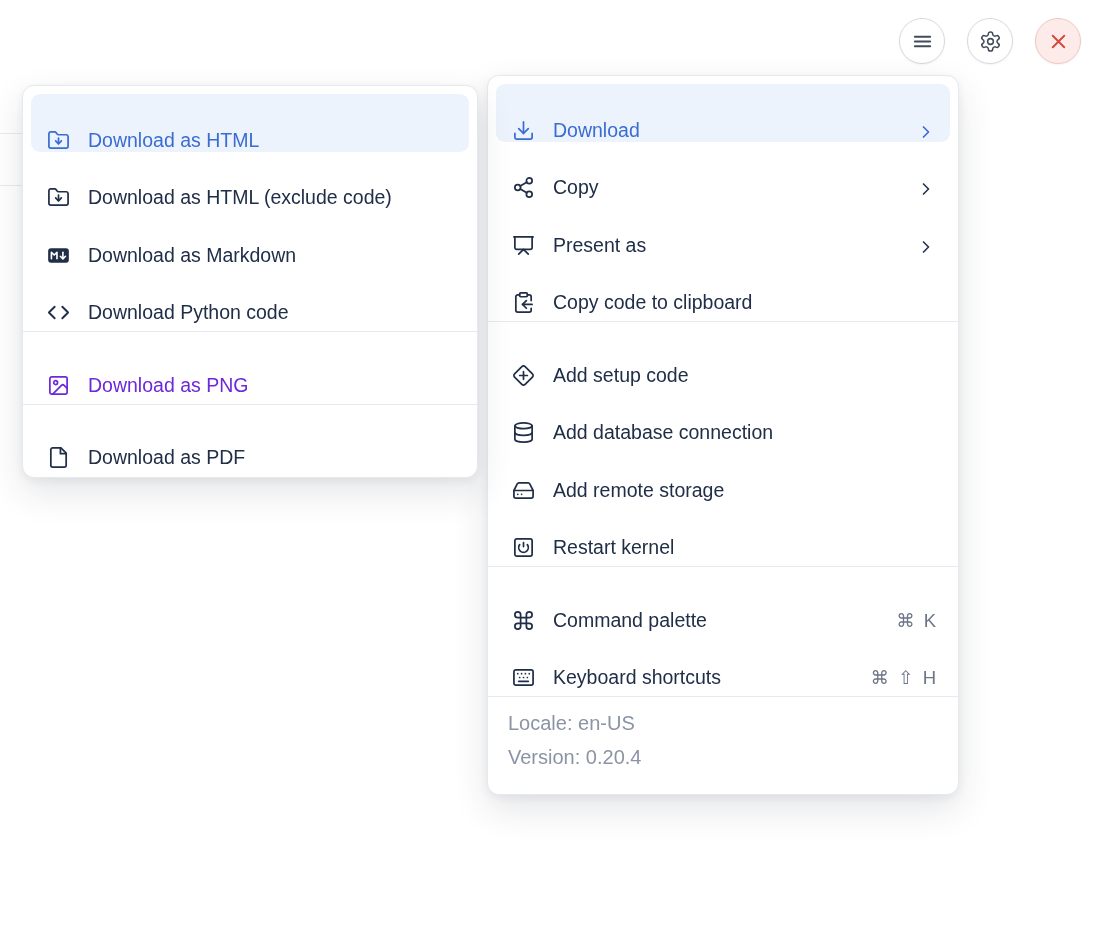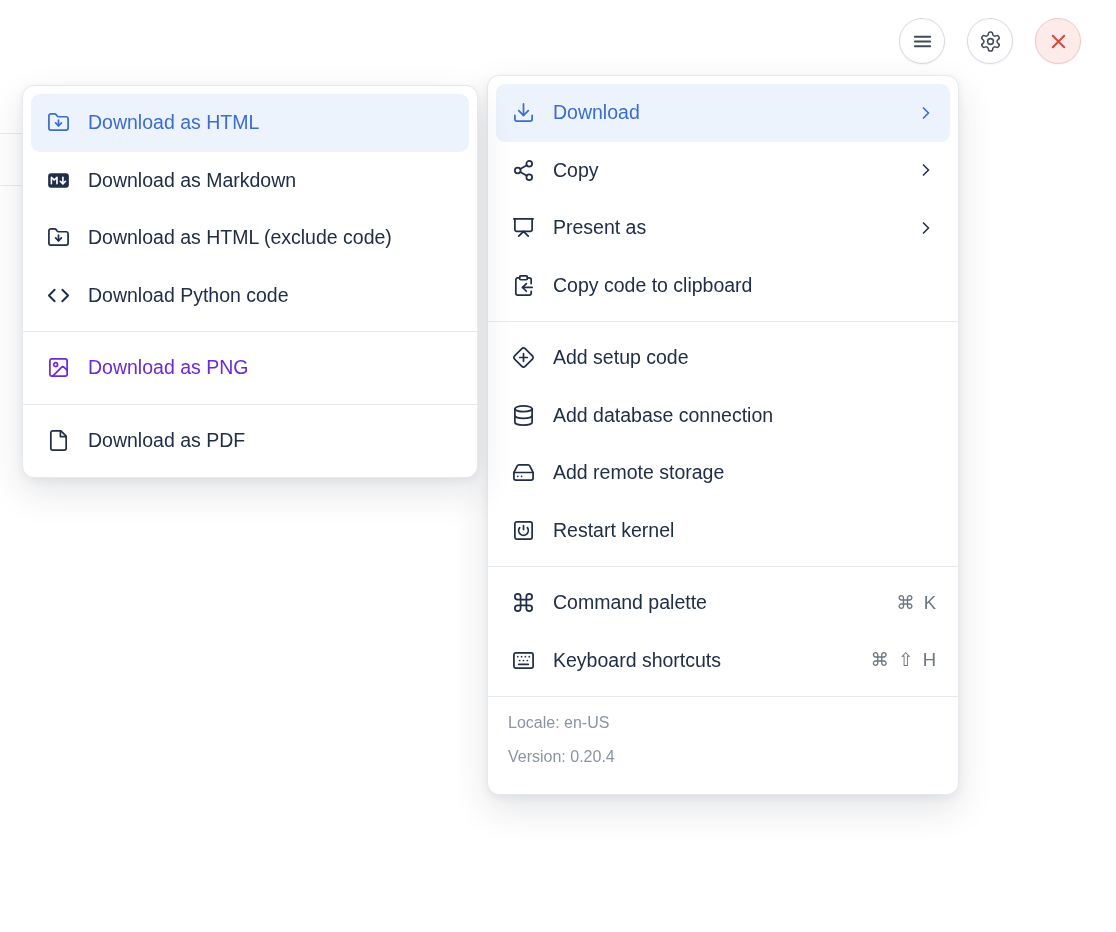--- a/index.html
+++ b/index.html
@@ -18,38 +18,38 @@
   .circle-btn.danger { background:#fcebe9; border-color:#f0c8c3; color:#d5473f; }
   .btn-icon { display:flex; }
   .btn-icon svg { width:23px; height:23px; display:block; }
 
   
   .menu { position:absolute; background:#fff; border:1px solid #e5e8ec; border-radius:12px;
     box-shadow:0 14px 36px rgba(30,41,59,.12), 0 3px 8px rgba(30,41,59,.06); padding:8px; }
   .submenu  { left:22px;  top:85px; width:456px; z-index:3; }
   .mainmenu { left:487px; top:75px; width:472px; z-index:2; }
 
-  .menu-item { display:flex; align-items:center; height:57.5px; padding:0 14px 0 16px;
+  .menu-item { display:flex; align-items:flex-end; height:57.5px; padding:0 14px 0 16px;
     border-radius:9px; color:#202e48; font-size:19.5px; cursor:pointer; white-space:nowrap; }
   .menu-item.highlighted { background:#edf3fc; color:#3a6cd3; }
   .menu-item.disabled { color:#6d28d9; cursor:default; }
 
   .mi-icon { width:23px; height:23px; flex:none; display:flex; margin-right:18px; }
   .mi-icon svg { width:23px; height:23px; display:block; }
   .mi-label { flex:1 1 auto; overflow:hidden; }
   .mi-shortcut { display:flex; gap:9px; align-items:center; color:#6d7687;
     font-size:18.5px; margin-left:12px; }
   .mi-chevron { display:flex; color:#26334d; margin-left:12px; }
   .menu-item.highlighted .mi-chevron { color:#3a6cd3; }
   .mi-chevron svg { width:20px; height:20px; }
 
   .menu-sep { height:1px; background:#e7e9ee; margin:7px -8px; }
 
   .menu-footer { border-top:1px solid #e7e9ee; margin:7px -8px 0; padding:9px 20px 12px; }
-  .menu-footer-row { color:#8b94a5; font-size:16px; line-height:34px; white-space:nowrap; }
+  .menu-footer-row { color:#8b94a5; font-size:20px; line-height:34px; white-space:nowrap; }
 </style>
 </head>
 <body>
 
 <div class="stage">
 
   <div class="bg-line" style="top:133px"></div>
   <div class="bg-line" style="top:185px"></div>
 
   <div class="toolbar">
@@ -86,38 +86,38 @@
           <svg viewBox="0 0 24 24" fill="none" stroke="currentColor" stroke-width="1.8" stroke-linecap="round" stroke-linejoin="round">
             <path d="M20 20a2 2 0 0 0 2-2V8a2 2 0 0 0-2-2h-7.9a2 2 0 0 1-1.69-.9L9.6 3.9A2 2 0 0 0 7.93 3H4a2 2 0 0 0-2 2v13a2 2 0 0 0 2 2Z"></path>
             <path d="M12 9.5V15"></path>
             <path d="m15 12.5-3 3-3-3"></path>
           </svg>
         </span>
         <span class="mi-label">Download as HTML</span>
       </div>
       <div class="menu-item">
         <span class="mi-icon">
+          <svg viewBox="0 0 24 24" fill="none" stroke="currentColor" stroke-width="1.8" stroke-linecap="round" stroke-linejoin="round">
+            <path d="M20 20a2 2 0 0 0 2-2V8a2 2 0 0 0-2-2h-7.9a2 2 0 0 1-1.69-.9L9.6 3.9A2 2 0 0 0 7.93 3H4a2 2 0 0 0-2 2v13a2 2 0 0 0 2 2Z"></path>
+            <path d="M12 9.5V15"></path>
+            <path d="m15 12.5-3 3-3-3"></path>
+          </svg>
+        </span>
+        <span class="mi-label">Download as HTML (exclude code)</span>
+      </div>
+      <div class="menu-item">
+        <span class="mi-icon">
           <svg viewBox="0 0 24 24">
             <rect x="1.2" y="4.5" width="21.6" height="15" rx="3" fill="currentColor"></rect>
             <path d="M4.6 15.4V8.6l2.9 2.9 2.9-2.9v6.8" fill="none" stroke="#ffffff" stroke-width="1.7" stroke-linecap="round" stroke-linejoin="round"></path>
             <path d="M16.6 8.6v6.5" fill="none" stroke="#ffffff" stroke-width="1.7" stroke-linecap="round"></path>
             <path d="m13.9 12.8 2.7 2.7 2.7-2.7" fill="none" stroke="#ffffff" stroke-width="1.7" stroke-linecap="round" stroke-linejoin="round"></path>
           </svg>
         </span>
         <span class="mi-label">Download as Markdown</span>
-      </div>
-      <div class="menu-item">
-        <span class="mi-icon">
-          <svg viewBox="0 0 24 24" fill="none" stroke="currentColor" stroke-width="1.8" stroke-linecap="round" stroke-linejoin="round">
-            <path d="M20 20a2 2 0 0 0 2-2V8a2 2 0 0 0-2-2h-7.9a2 2 0 0 1-1.69-.9L9.6 3.9A2 2 0 0 0 7.93 3H4a2 2 0 0 0-2 2v13a2 2 0 0 0 2 2Z"></path>
-            <path d="M12 9.5V15"></path>
-            <path d="m15 12.5-3 3-3-3"></path>
-          </svg>
-        </span>
-        <span class="mi-label">Download as HTML (exclude code)</span>
       </div>
       <div class="menu-item">
         <span class="mi-icon">
           <svg viewBox="0 0 24 24" fill="none" stroke="currentColor" stroke-width="2" stroke-linecap="round" stroke-linejoin="round">
             <path d="m16 18 6-6-6-6"></path>
             <path d="m8 6-6 6 6 6"></path>
           </svg>
         </span>
         <span class="mi-label">Download Python code</span>
       </div>

